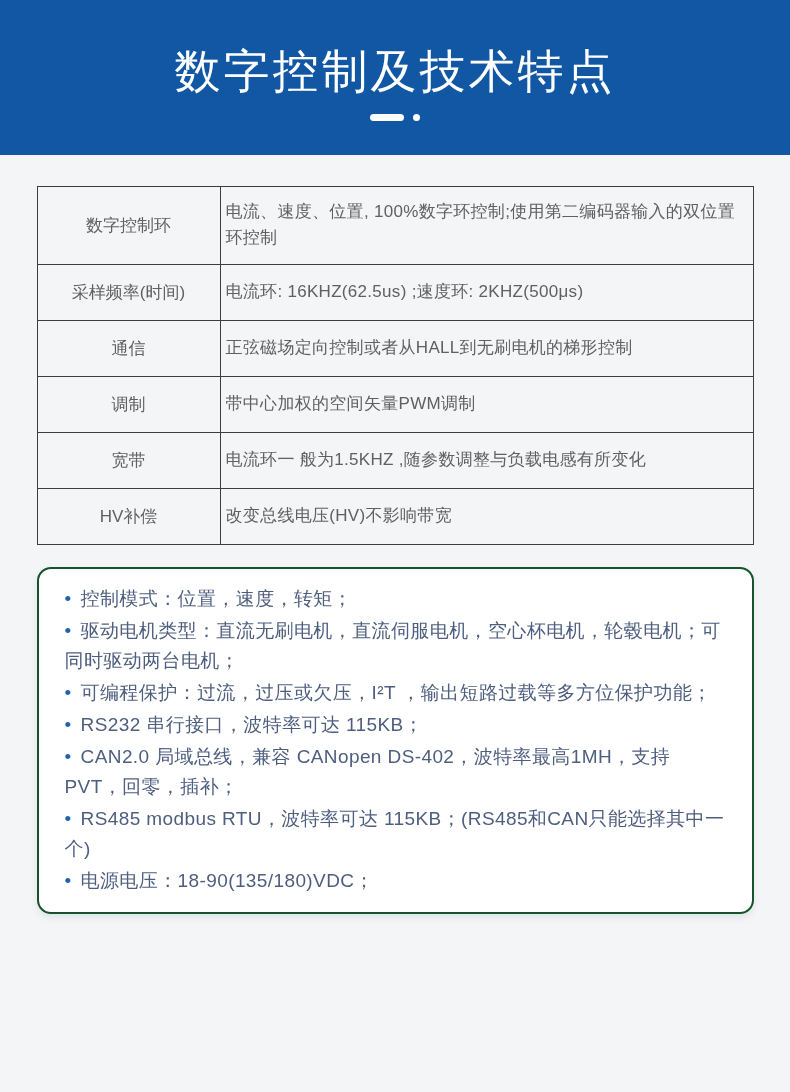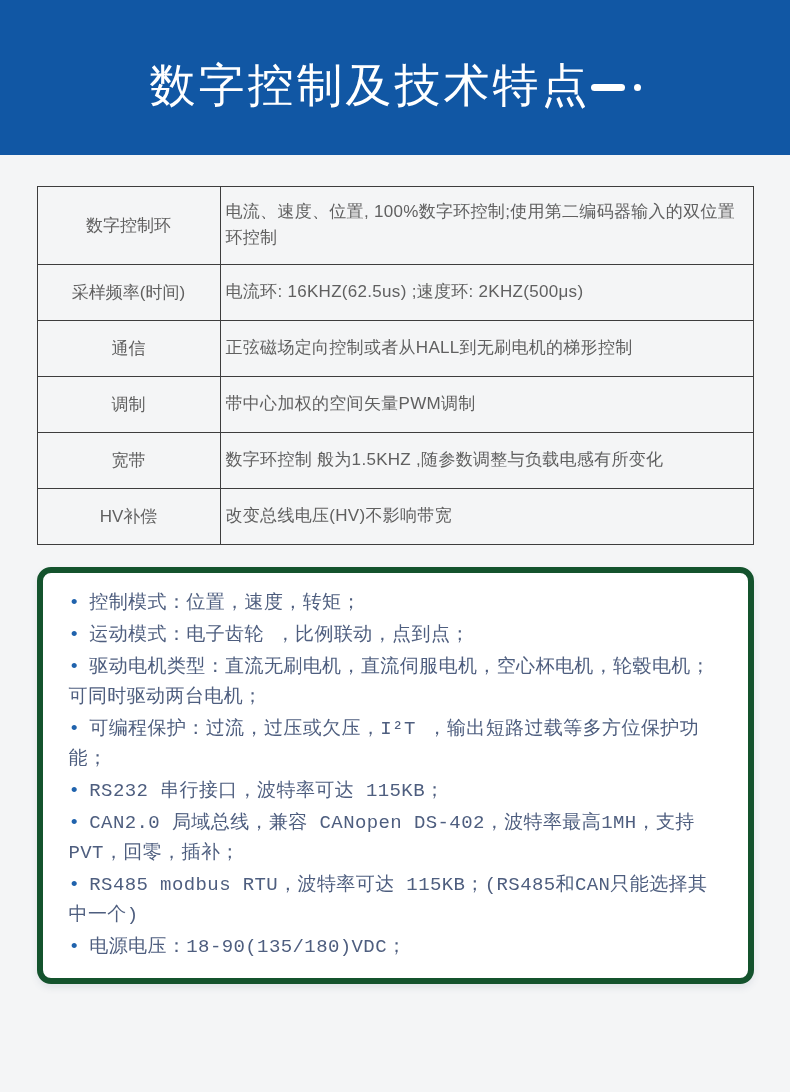--- a/index.html
+++ b/index.html
@@ -10,20 +10,21 @@
     background: #f4f5f6;
     font-family: "Liberation Sans", "DejaVu Sans", sans-serif;
     overflow: hidden;
   }
 
   
   .header {
     height: 155px;
     background: #1157a4;
     display: flex;
+    flex-direction: column;
     align-items: center;
     justify-content: center;
   }
   .header-title {
     color: #ffffff;
     font-size: 46px;
     font-weight: 400;
     letter-spacing: 3px;
     line-height: 1;
     margin-top: 14px;
@@ -68,25 +69,24 @@
     padding: 12px 5px;
     line-height: 1.55;
     letter-spacing: 0.3px;
   }
 
   
   .features-box {
     width: 717px;
     margin: 22px auto 0 auto;
     background: #ffffff;
-    border: 6px solid #14532d;
+    border: 2px solid #14532d;
     border-radius: 14px;
     padding: 13px 26px 14px 26px;
     box-shadow: 0 4px 7px rgba(70, 90, 120, 0.10);
-    font-family: Liberation Mono, monospace;
   }
   .feature-item {
     margin: 2px 0;
     font-size: 19px;
     line-height: 30px;
     color: #4e5e7f;
     letter-spacing: 0.4px;
   }
   .feature-bullet {
     color: #2063ad;
@@ -118,31 +118,30 @@
     <tr>
       <td class="spec-label">通信</td>
       <td class="spec-value">正弦磁场定向控制或者从HALL到无刷电机的梯形控制</td>
     </tr>
     <tr>
       <td class="spec-label">调制</td>
       <td class="spec-value">带中心加权的空间矢量PWM调制</td>
     </tr>
     <tr>
       <td class="spec-label">宽带</td>
-      <td class="spec-value">数字环控制 般为1.5KHZ ,随参数调整与负载电感有所变化</td>
+      <td class="spec-value">电流环一 般为1.5KHZ ,随参数调整与负载电感有所变化</td>
     </tr>
     <tr>
       <td class="spec-label">HV补偿</td>
       <td class="spec-value">改变总线电压(HV)不影响带宽</td>
     </tr>
   </tbody>
 </table>
 
 <div class="features-box">
   <p class="feature-item"><span class="feature-bullet">•</span><span>控制模式：位置，速度，转矩；</span></p>
-  <p class="feature-item"><span class="feature-bullet">•</span><span>运动模式：电子齿轮 ，比例联动，点到点；</span></p>
   <p class="feature-item"><span class="feature-bullet">•</span><span>驱动电机类型：直流无刷电机，直流伺服电机，空心杯电机，轮毂电机；可同时驱动两台电机；</span></p>
   <p class="feature-item"><span class="feature-bullet">•</span><span>可编程保护：过流，过压或欠压，I²T ，输出短路过载等多方位保护功能；</span></p>
   <p class="feature-item"><span class="feature-bullet">•</span><span>RS232 串行接口，波特率可达 115KB；</span></p>
   <p class="feature-item"><span class="feature-bullet">•</span><span>CAN2.0 局域总线，兼容 CANopen DS-402，波特率最高1MH，支持PVT，回零，插补；</span></p>
   <p class="feature-item"><span class="feature-bullet">•</span><span>RS485 modbus RTU，波特率可达 115KB；(RS485和CAN只能选择其中一个)</span></p>
   <p class="feature-item"><span class="feature-bullet">•</span><span>电源电压：18-90(135/180)VDC；</span></p>
 </div>
 
 </body></html>

